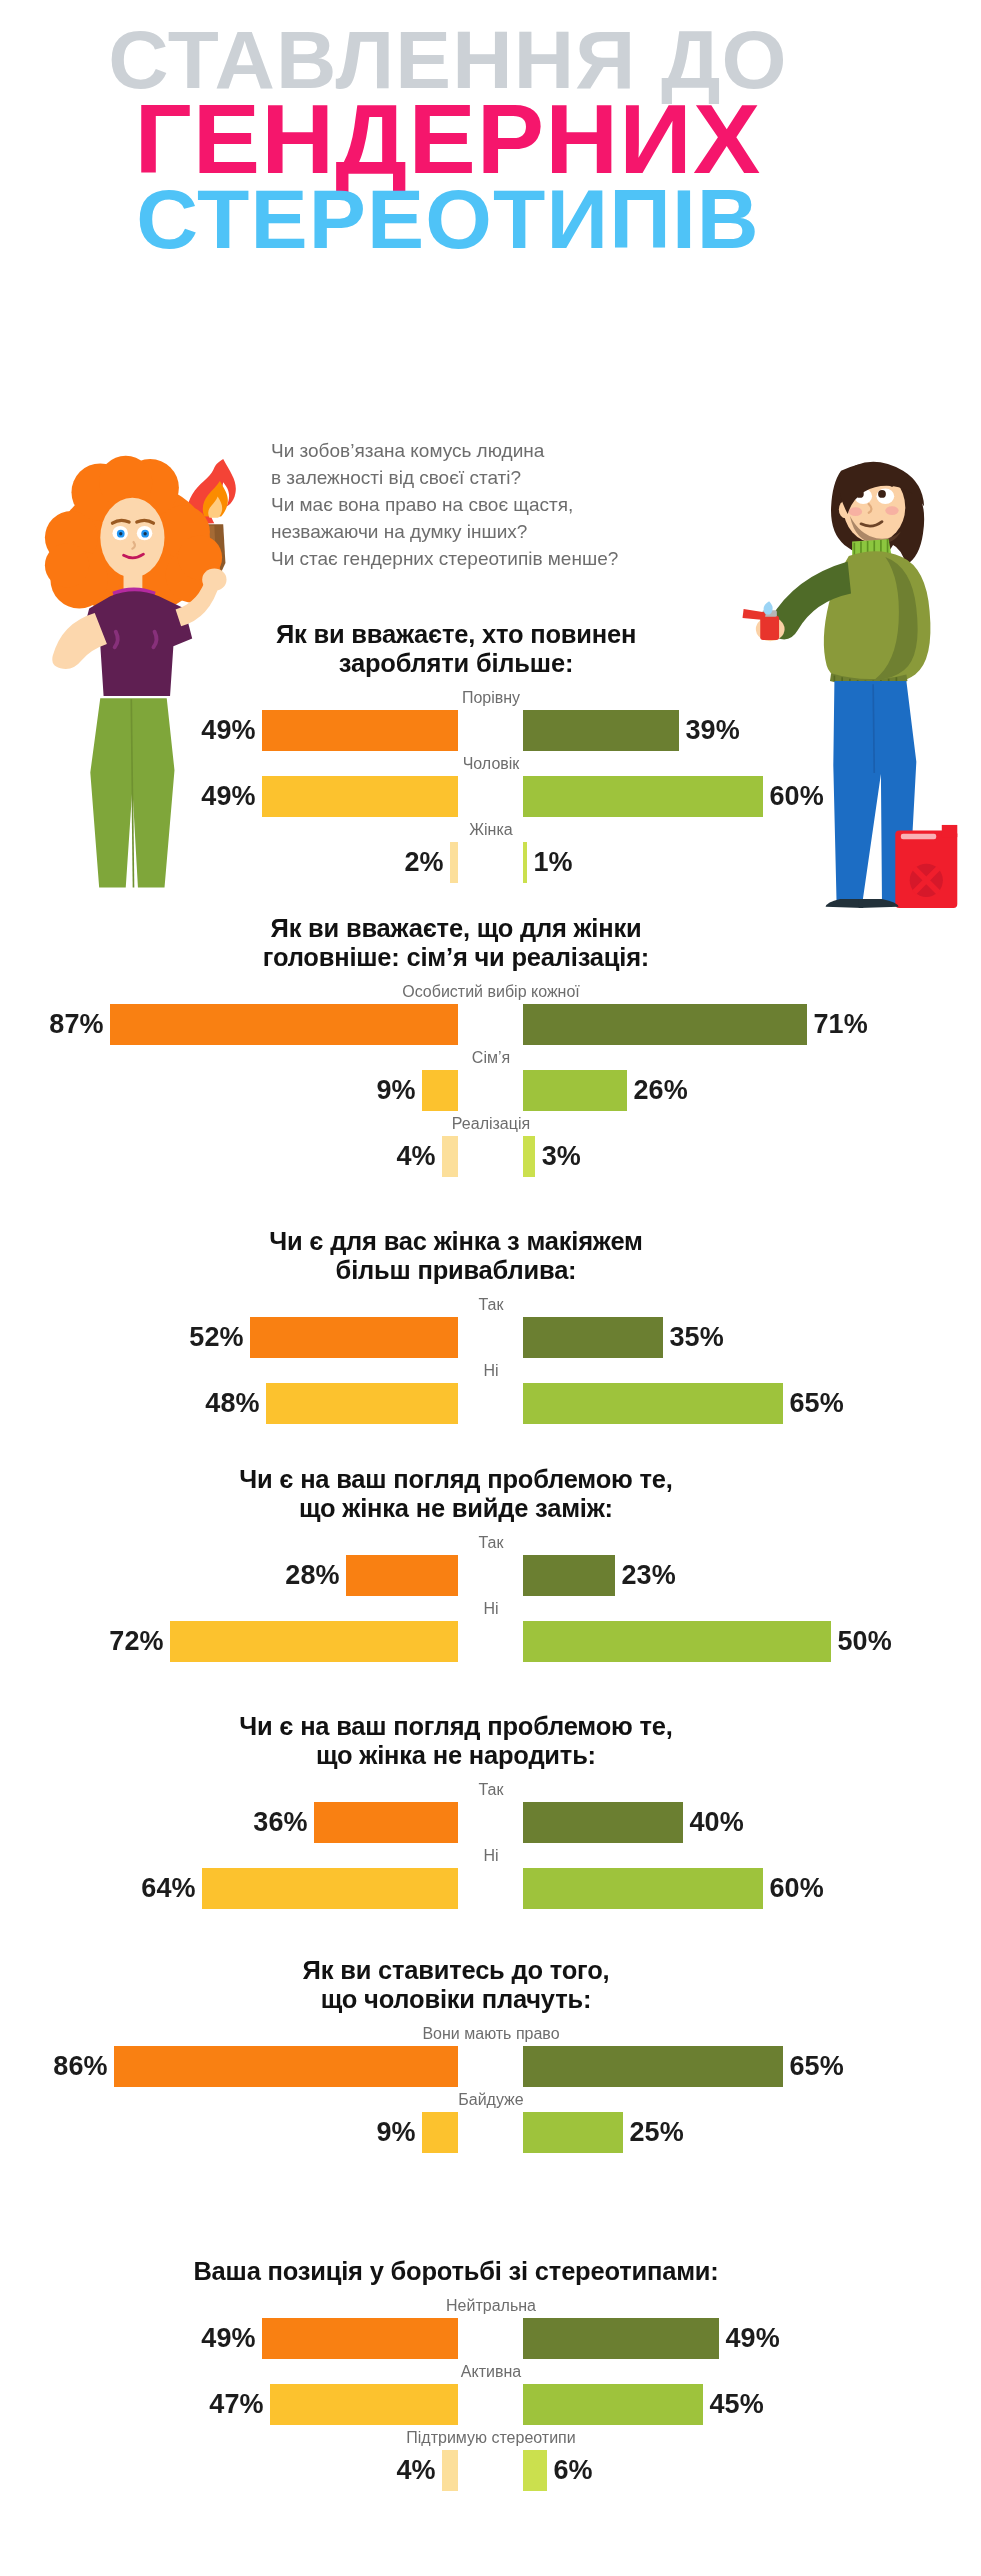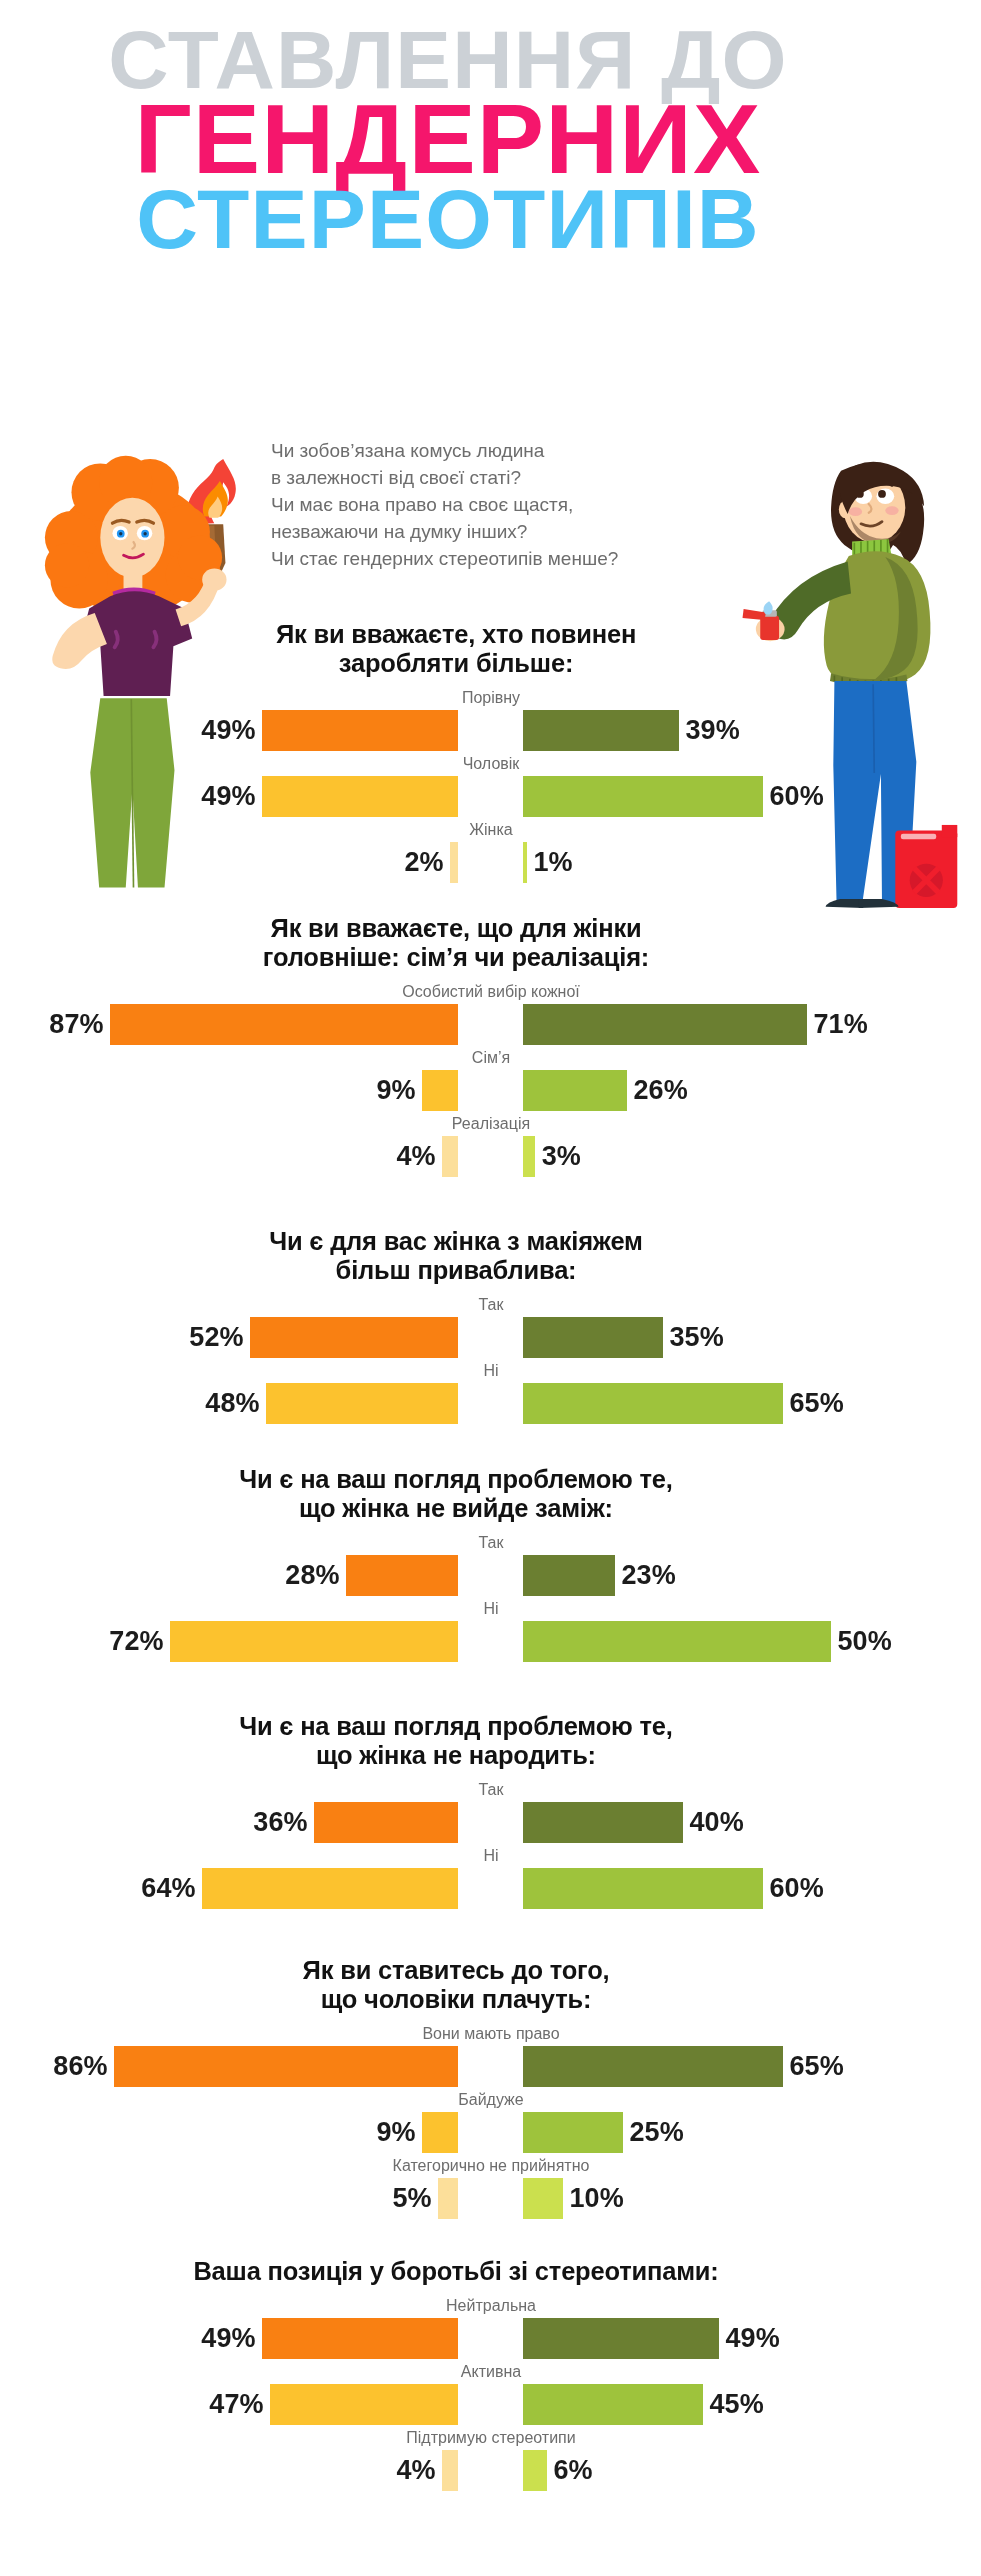--- a/index.html
+++ b/index.html
@@ -453,33 +453,20 @@
           <div class="bar-left-wrap">
             <span class="val left">9%</span>
             <span class="bar" style="width: 36px; background: rgb(252, 194, 46);"></span>
           </div>
           <div class="bar-right-wrap">
             <span class="bar" style="width: 100px; background: rgb(158, 195, 60);"></span>
             <span class="val right">25%</span>
           </div>
         </div>
       </div>
-      <div class="row">
-        <div class="row-label">Категорично не прийнятно</div>
-        <div class="bars">
-          <div class="bar-left-wrap">
-            <span class="val left">5%</span>
-            <span class="bar" style="width: 20px; background: rgb(252, 223, 154);"></span>
-          </div>
-          <div class="bar-right-wrap">
-            <span class="bar" style="width: 40px; background: rgb(203, 224, 78);"></span>
-            <span class="val right">10%</span>
-          </div>
-        </div>
-      </div>
     </div>
 </div>
 
 <div class="section" id="section-6" style="top:2257px;">
   <div class="section-title">Ваша позиція у боротьбі зі стереотипами:</div>
   <div class="rows">
       <div class="row">
         <div class="row-label">Нейтральна</div>
         <div class="bars">
           <div class="bar-left-wrap">

